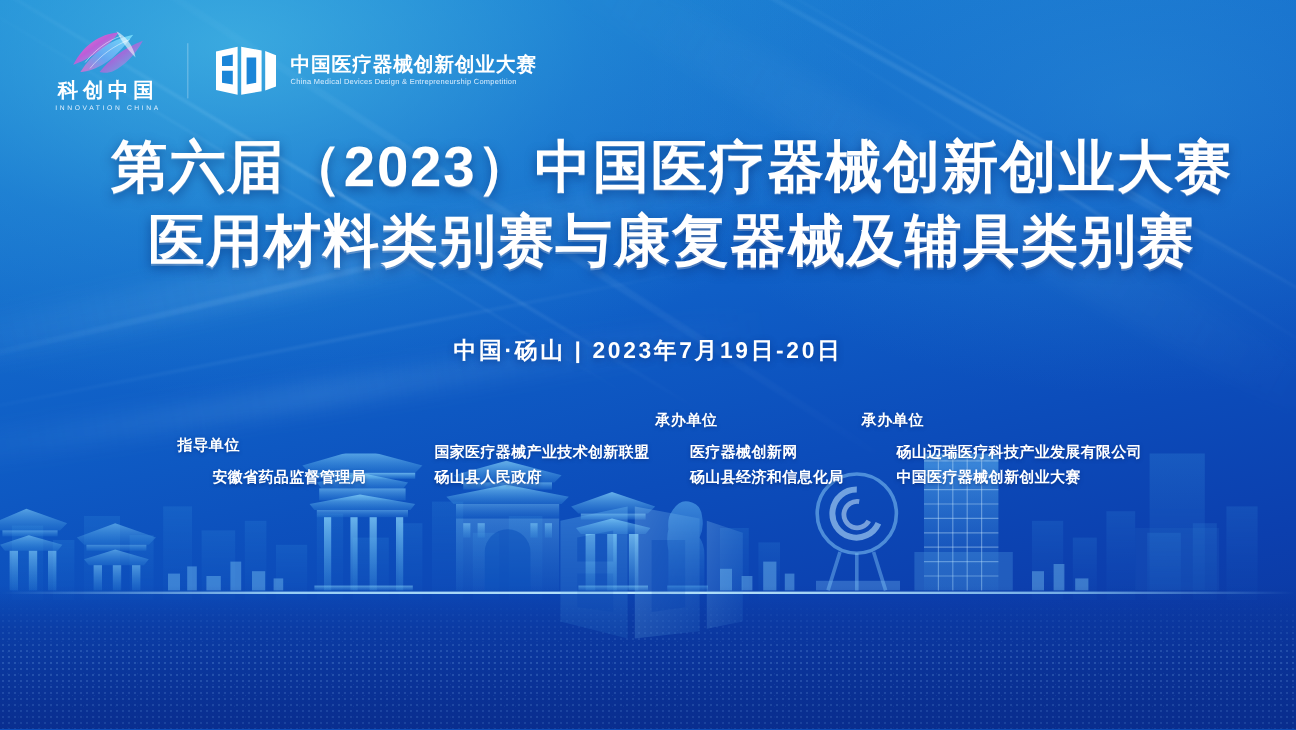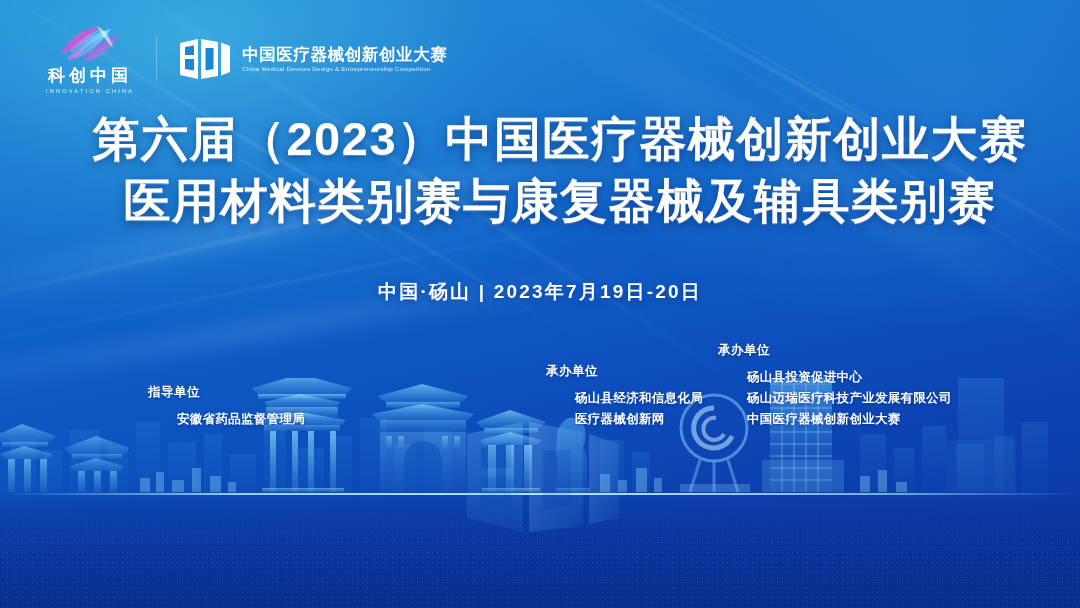--- a/index.html
+++ b/index.html
@@ -347,29 +347,30 @@
   <div class="subtitle">中国·砀山 | 2023年7月19日-20日</div>
 
   <div class="orgs">
 
     <div class="org-col c1">
       <div class="org-head">指导单位</div>
       <div class="org-item">安徽省药品监督管理局</div>
     </div>
 
     <div class="org-col c2">
+      <div class="org-item">国家医疗器械产业技术创新联盟</div>
+      <div class="org-item">砀山县人民政府</div>
     </div>
 
     <div class="org-col c3">
       <div class="org-head">承办单位</div>
+      <div class="org-item">医疗器械创新网</div>
       <div class="org-item">砀山县经济和信息化局</div>
-      <div class="org-item">医疗器械创新网</div>
     </div>
 
     <div class="org-col c4">
       <div class="org-head">承办单位</div>
-      <div class="org-item">砀山县投资促进中心</div>
       <div class="org-item">砀山迈瑞医疗科技产业发展有限公司</div>
       <div class="org-item">中国医疗器械创新创业大赛</div>
     </div>
   </div>
 
 </div>
 
 </body></html>

